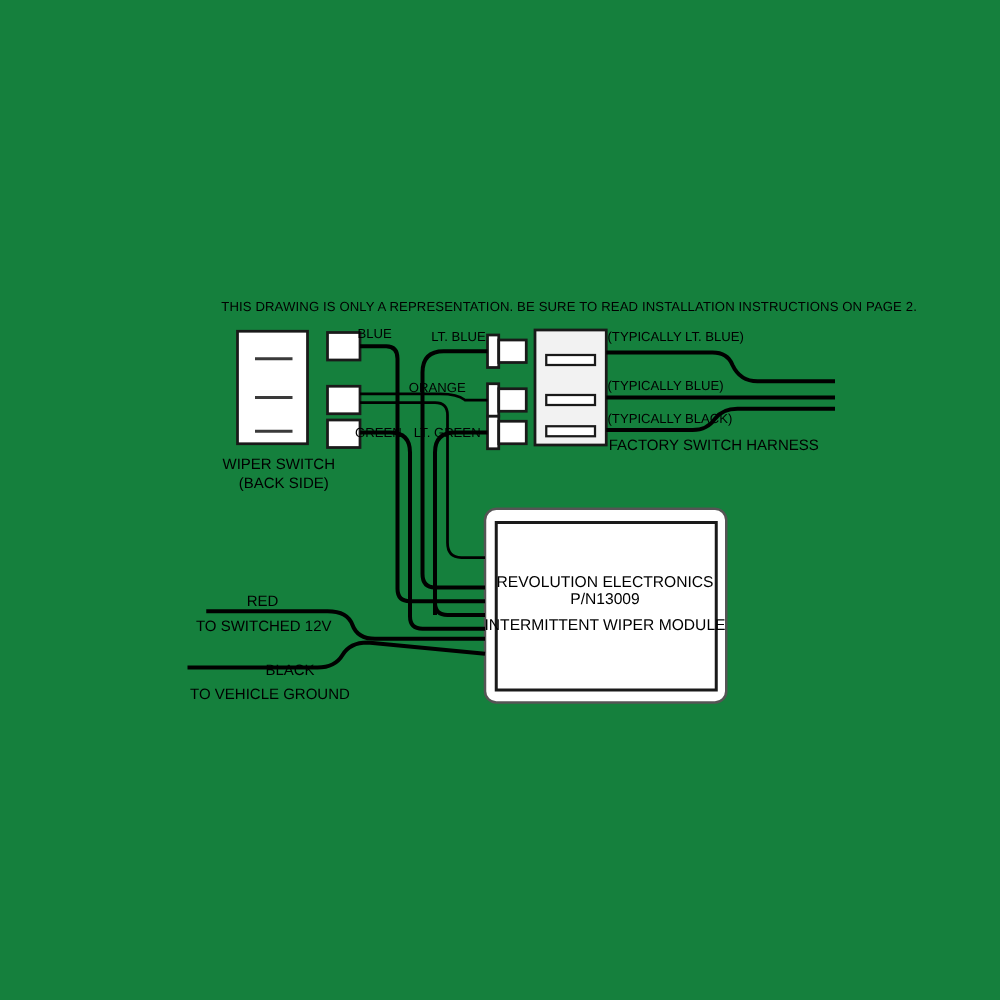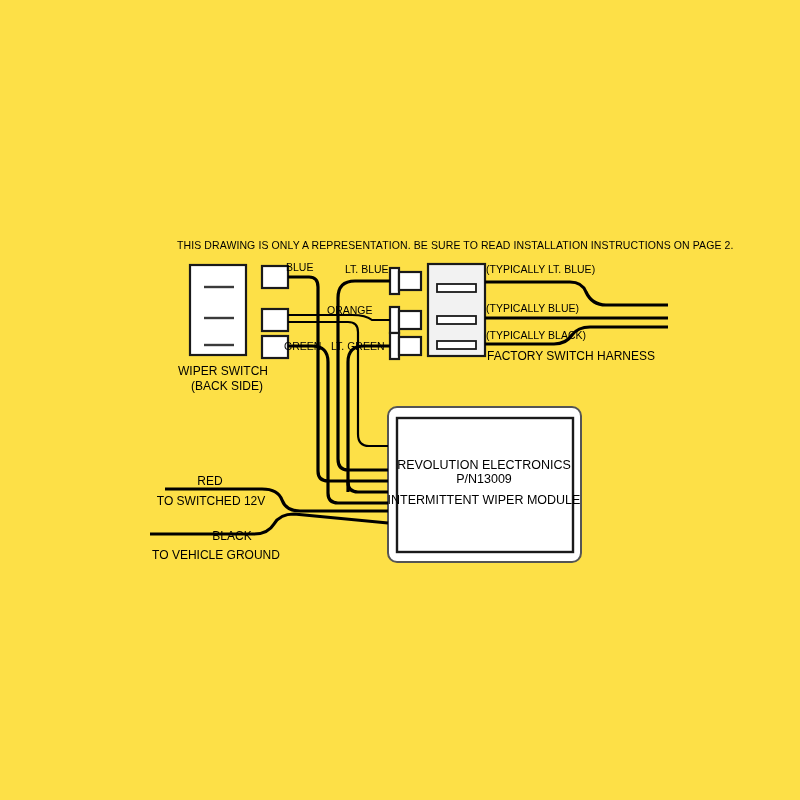--- a/index.html
+++ b/index.html
@@ -4,21 +4,21 @@
 <style>
   html, body {
     margin: 0;
     padding: 0;
     background: #ffffff;
   }
   #canvas {
     position: relative;
     width: 800px;
     height: 800px;
-    background: #fde047;
+    background: #15803d;
     overflow: hidden;
     font-family: "Liberation Sans", sans-serif;
   }
   svg#diagram {
     position: absolute;
     left: 0;
     top: 0;
     width: 800px;
     height: 800px;
   }

